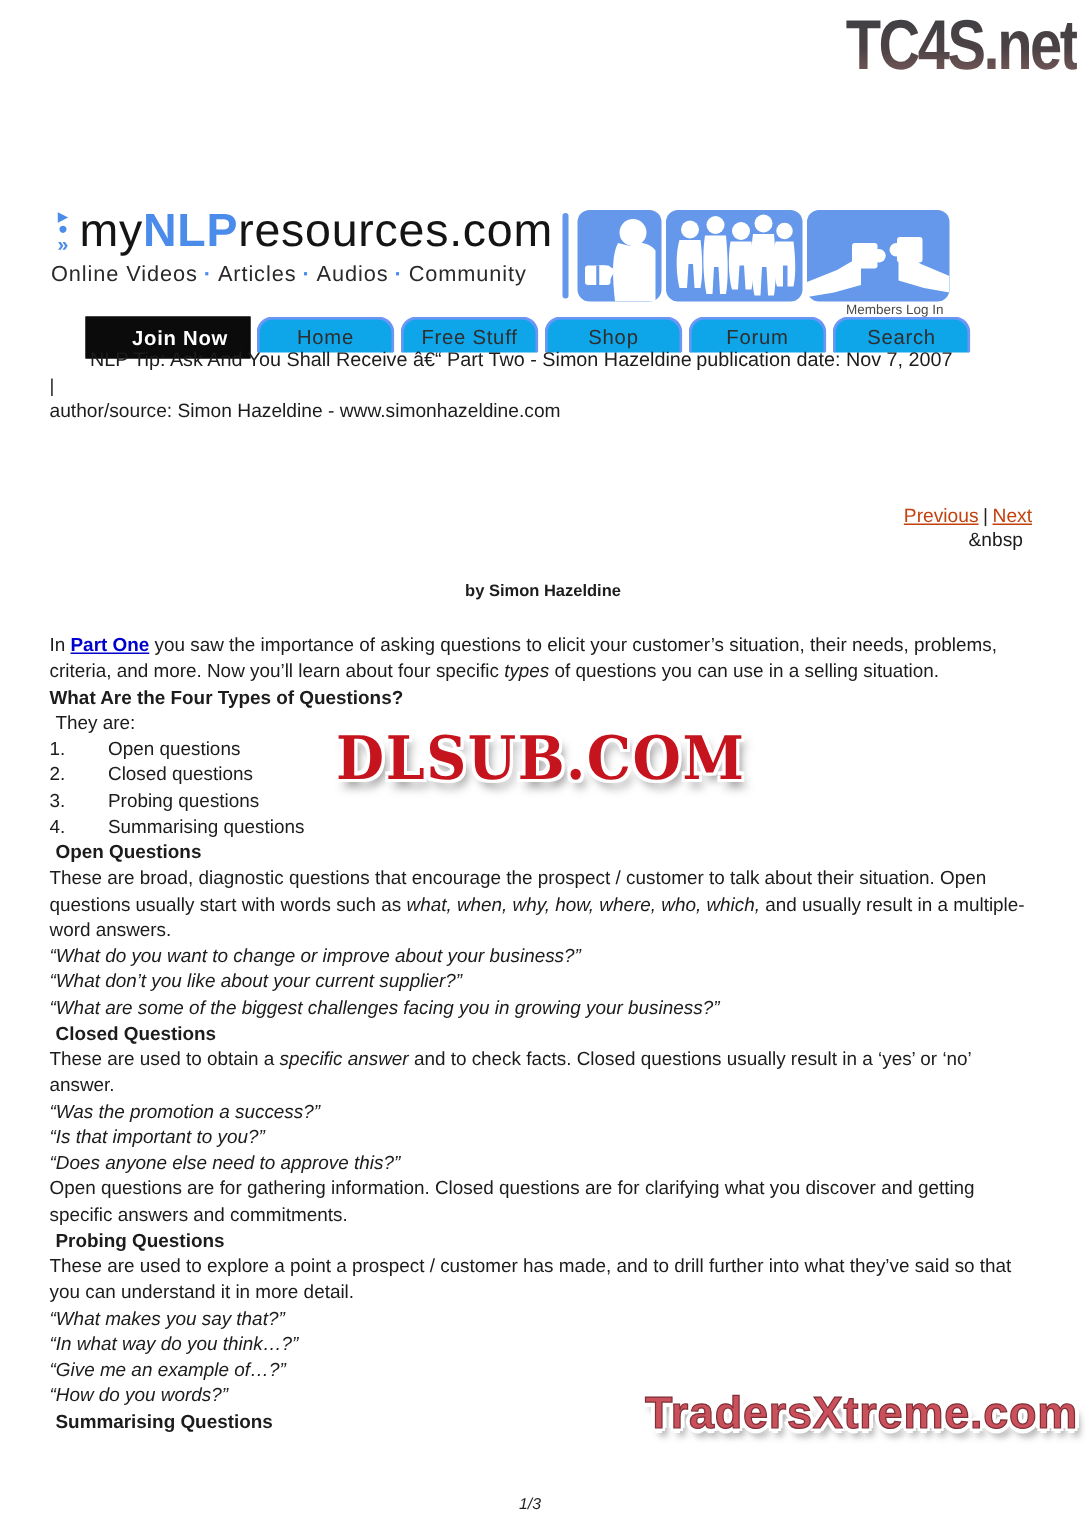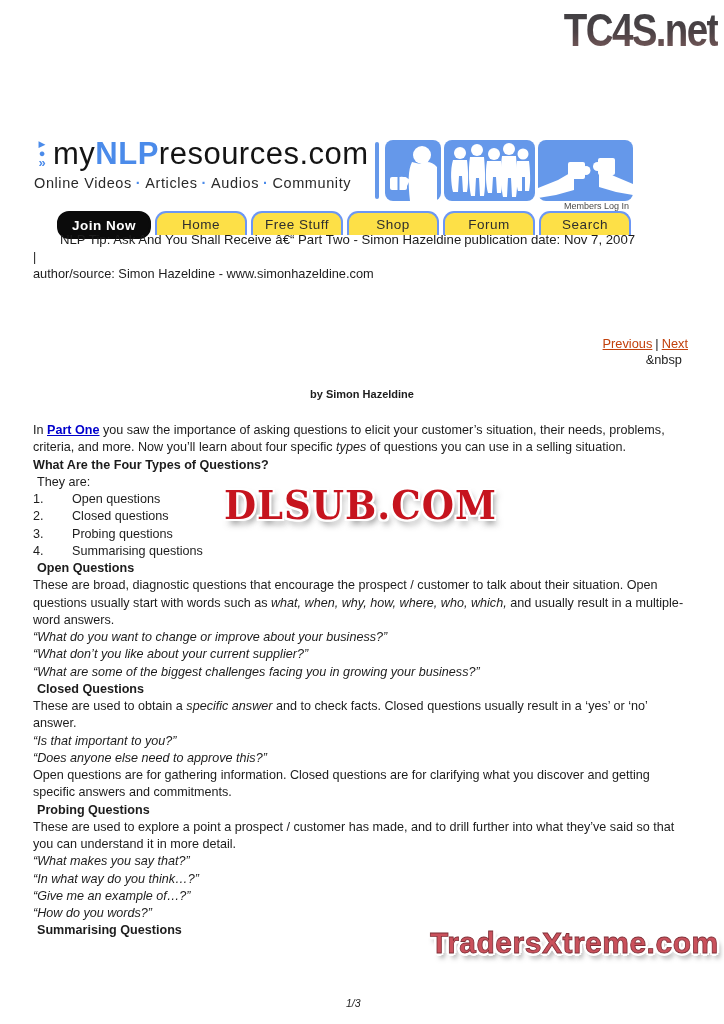--- a/index.html
+++ b/index.html
@@ -23,23 +23,23 @@
   .tagline .sep{color:#4b8bea;padding:0 4px;font-weight:bold;}
   .logo-bar{position:absolute;left:375px;top:142px;width:4px;height:57px;background:#6598ea;border-radius:2px;}
 
   
   .tile{position:absolute;top:140px;height:61px;background:#6598ea;border-radius:8px;}
   .tile svg{display:block;width:100%;height:100%;}
   .members{position:absolute;left:564px;top:201px;font-size:9px;color:#4a4a4a;}
 
   
   .tabs{position:absolute;left:57px;top:211px;display:flex;gap:4px;}
-  .tab{height:22px;border:2px solid #6b96f5;border-bottom:none;border-radius:11px 11px 0 0;background:#fde047;
+  .tab{height:22px;border:2px solid #6b96f5;border-bottom:none;border-radius:11px 11px 0 0;background:#0ea5e9;
        display:flex;align-items:center;justify-content:center;font-size:13.5px;color:#2e2e2e;letter-spacing:.5px;width:88px;}
-  .tab.active{background:#0b0b0b;border:2px solid #0b0b0b;border-radius:12px;color:#fff;font-weight:bold;height:24px;width:90px;}
+  .tab.active{background:#0b0b0b;border:2px solid #0b0b0b;border-radius:0;color:#fff;font-weight:bold;height:24px;width:90px;padding-left:16px;}
 
   
   .title-line{position:absolute;left:60px;top:232px;width:650px;font-size:13.2px;white-space:nowrap;}
   .title-line .ttl{font-weight:normal;}
   .title-line .pub{margin-left:3px;font-weight:normal;}
   .pipe{position:absolute;left:33px;top:250px;font-size:12.5px;}
   .author{position:absolute;left:33px;top:266px;font-size:12.8px;}
   .pager{position:absolute;right:36px;top:336px;font-size:12.8px;text-align:right;}
   .pager a{color:#c2410c;text-decoration:underline;}
   .pager .sep{padding:0 3px;color:#222;}
@@ -155,20 +155,21 @@
       <div class="blk li"><span class="num">2.</span><span>Closed questions</span></div>
       <div class="blk li"><span class="num">3.</span><span>Probing questions</span></div>
       <div class="blk li"><span class="num">4.</span><span>Summarising questions</span></div>
       <div class="blk h indent">Open Questions</div>
       <div class="blk p"><span>These are broad, diagnostic questions that encourage the prospect / customer to talk about their situation. Open questions usually start with words such as </span><span class="i">what, when, why, how, where, who, which,</span><span> and usually result in a multiple-word answers.</span></div>
       <div class="blk quote">“What do you want to change or improve about your business?”</div>
       <div class="blk quote">“What don’t you like about your current supplier?”</div>
       <div class="blk quote">“What are some of the biggest challenges facing you in growing your business?”</div>
       <div class="blk h indent">Closed Questions</div>
       <div class="blk p"><span>These are used to obtain a </span><span class="i">specific answer</span><span> and to check facts. Closed questions usually result in a ‘yes’ or ‘no’ answer.</span></div>
+      <div class="blk quote">“Was the promotion a success?”</div>
       <div class="blk quote">“Is that important to you?”</div>
       <div class="blk quote">“Does anyone else need to approve this?”</div>
       <div class="blk p">Open questions are for gathering information. Closed questions are for clarifying what you discover and getting specific answers and commitments.</div>
       <div class="blk h indent">Probing Questions</div>
       <div class="blk p">These are used to explore a point a prospect / customer has made, and to drill further into what they’ve said so that you can understand it in more detail.</div>
       <div class="blk quote">“What makes you say that?”</div>
       <div class="blk quote">“In what way do you think…?”</div>
       <div class="blk quote">“Give me an example of…?”</div>
       <div class="blk quote">“How do you words?”</div>
       <div class="blk h indent">Summarising Questions</div>

